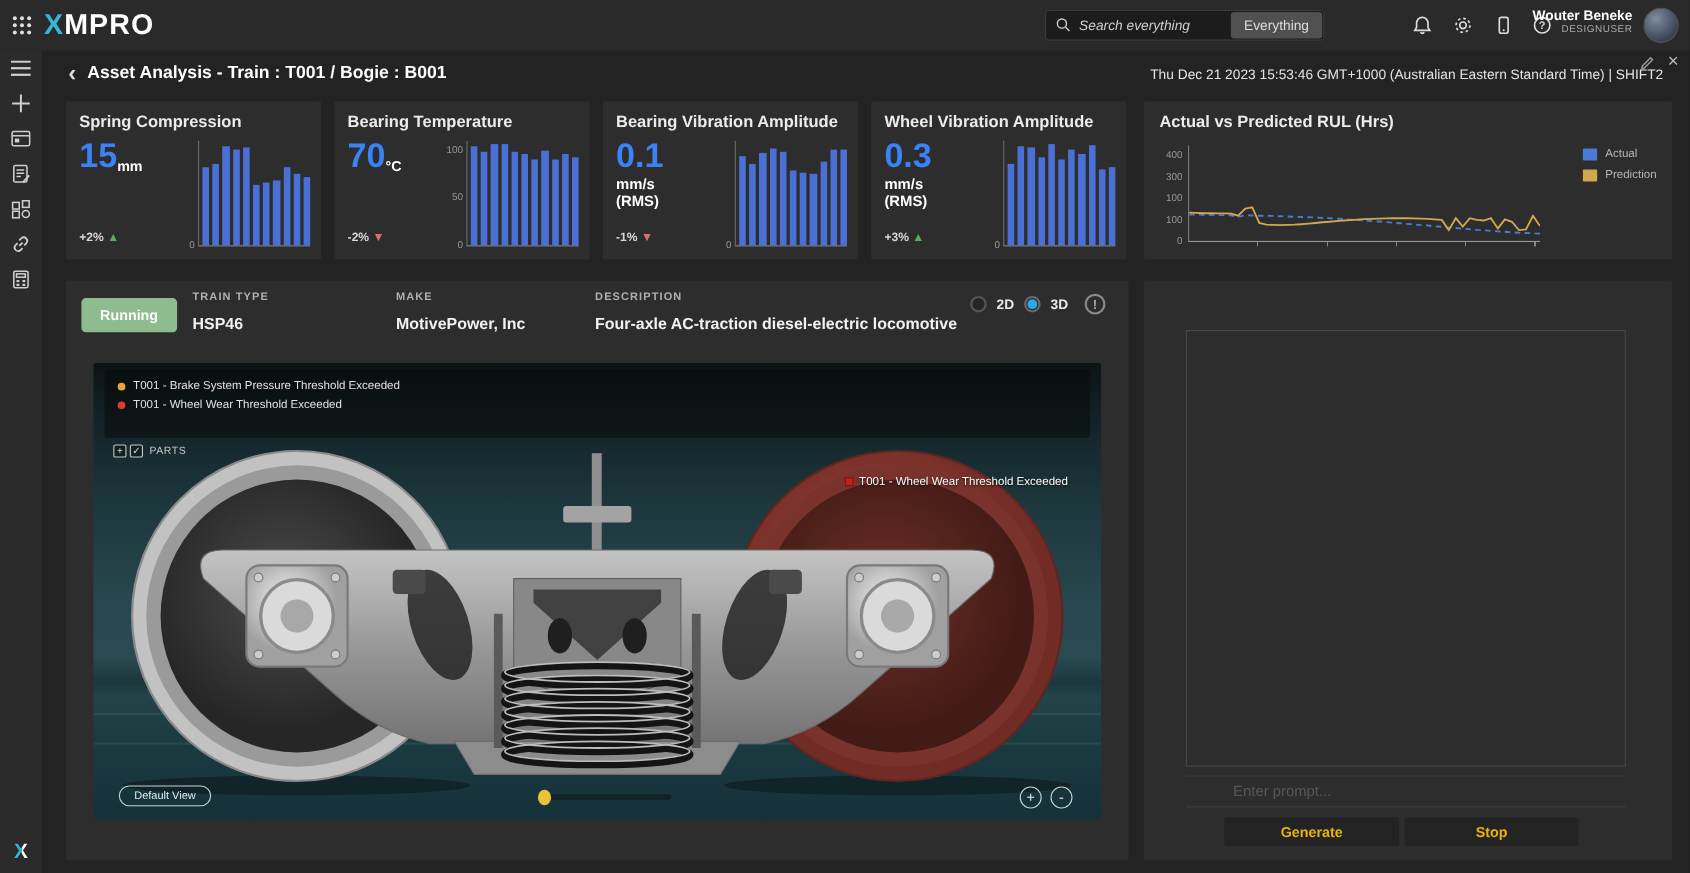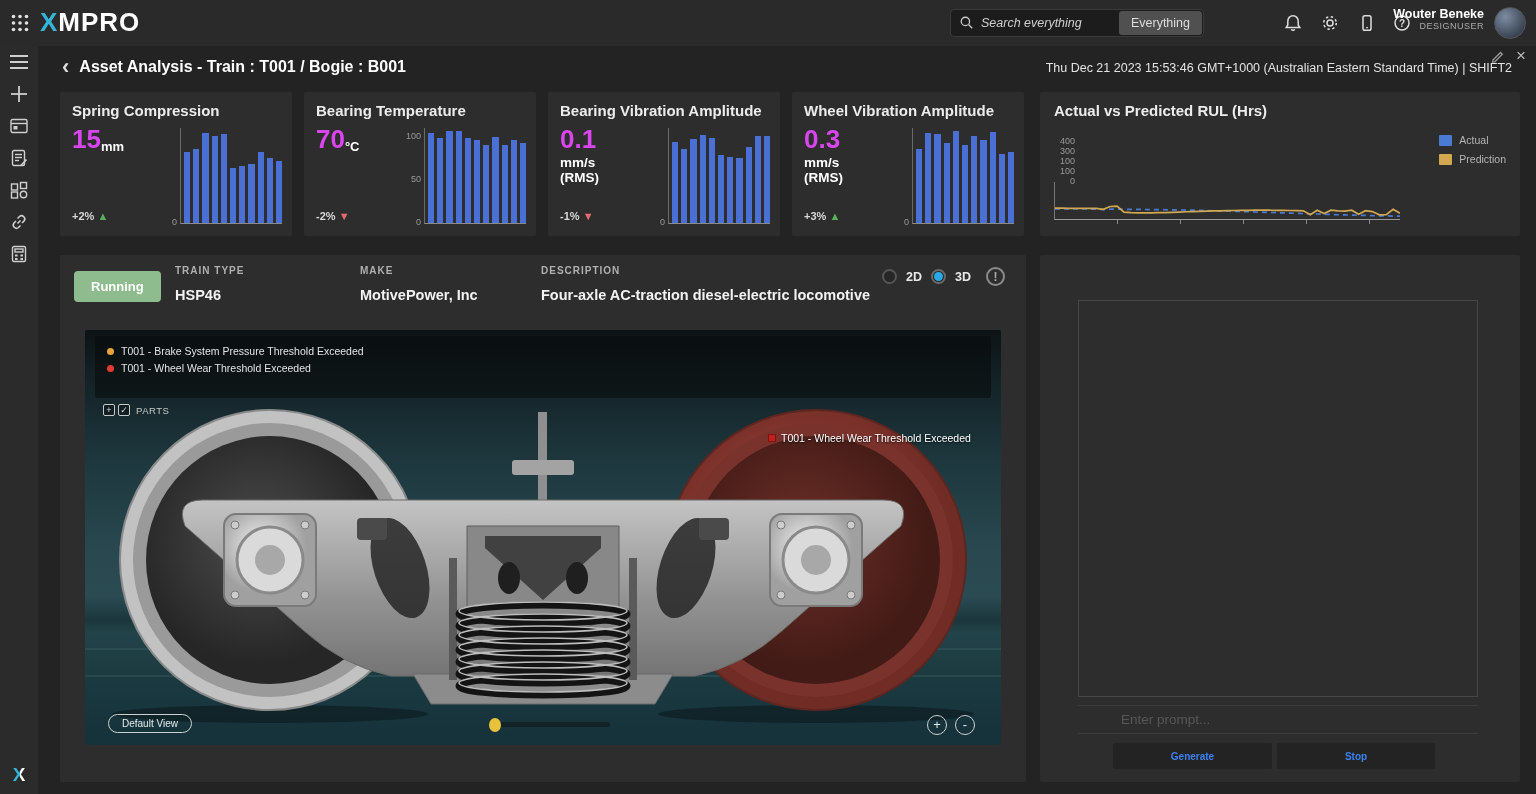--- a/index.html
+++ b/index.html
@@ -40,36 +40,36 @@
   .hdr-edit { position:absolute; right:32px; top:3px; cursor:pointer; }
   .hdr-close { position:absolute; right:10px; top:0px; font-size:17px; color:#bbb; cursor:pointer; }
 
   .card { position:absolute; background:#2d2d2d; border-radius:2px; }
 
   
   .kpi-title { margin:10px 12px 0 12px; font-size:15px; font-weight:bold; color:#ececec; white-space:nowrap; }
   .kpi-body { position:absolute; left:12px; right:10px; top:32px; bottom:12px; display:flex; }
   .kpi-left { width:86px; position:relative; flex:none; }
   .value-line { white-space:nowrap; }
-  .kpi-value { font-size:26px; font-weight:bold; color:#d946ef; }
+  .kpi-value { font-size:31px; font-weight:bold; color:#3b82f6; }
   .unit-sub { font-size:13px; font-weight:bold; color:#fff; position:relative; top:3px; }
   .unit-lines { font-size:13.5px; font-weight:bold; color:#fff; line-height:15px; }
   .kpi-delta { position:absolute; left:0; bottom:2px; font-size:11px; font-weight:bold; color:#d8d8d8; white-space:nowrap; }
   .kpi-delta .arrow { font-size:11px; }
   .kpi-chart-wrap { flex:1; display:flex; padding-top:4px; min-width:0; }
   .kpi-yticks { width:22px; flex:none; display:flex; flex-direction:column; justify-content:space-between;
     align-items:flex-end; font-size:9px; color:#999; padding:0 3px 0 0; transform:translateY(3px); }
   .kpi-yticks.single { justify-content:flex-end; }
   .kpi-chart { flex:1; display:flex; align-items:flex-end; gap:3px; border-left:1px solid #6a6a6a;
     border-bottom:1px solid #8a8a8a; padding-left:3px; min-width:0; }
   .kpi-chart .bar { flex:1; background:#4a70d6; min-width:0; }
 
   
   .rul-title { margin:10px 0 0 14px; font-size:15px; font-weight:bold; color:#ececec; }
-  .rul-wrap { position:absolute; left:14px; top:40px; right:120px; bottom:16px; display:flex;flex-direction:column; }
+  .rul-wrap { position:absolute; left:14px; top:40px; right:120px; bottom:16px; display:flex; }
   .rul-yticks { width:26px; flex:none; display:flex; flex-direction:column; justify-content:space-between;
     align-items:flex-end; font-size:9px; color:#999; padding-right:5px; transform:translateY(4px); }
   .rul-plot { flex:1; position:relative; border-left:1px solid #777; border-bottom:1px solid #999; }
   .rul-plot svg { position:absolute; left:0; top:0; width:100%; height:100%; }
   .rul-xticks { position:absolute; left:0; right:0; bottom:-5px; height:4px;
     background:repeating-linear-gradient(90deg, transparent 0 62px, #888 62px 63px); }
   .legend { position:absolute; right:14px; top:42px; }
   .legend-row { display:flex; align-items:center; gap:7px; margin-bottom:7px; }
   .legend-swatch { width:13px; height:11px; border-radius:1px; }
   .legend-label { font-size:10.5px; color:#b5b5b5; }
@@ -113,21 +113,21 @@
     color:#e3eaea; font-size:13px; line-height:17px; text-align:center; cursor:pointer; background:transparent; }
 
   
   .copilot-title { margin:10px 0 0 14px; font-size:15px; font-weight:bold; color:#ececec; }
   .copilot-box { position:absolute; left:38px; top:45px; width:400px; height:397px; border:1px solid #474747; }
   .prompt-row { position:absolute; left:38px; width:400px; top:450px; height:29px; border-top:1px solid #3d3d3d;
     border-bottom:1px solid #3d3d3d; display:flex; align-items:center; padding-left:7px; }
   .prompt-row input { flex:1; background:transparent; border:none; outline:none; color:#bbb; font-size:13.5px;
     font-family:"Liberation Sans",sans-serif;margin-left:36px; }
   .prompt-row input::placeholder { color:#575757; }
-  .cp-btn { position:absolute; top:488px; height:26px; background:#232323; color:#3b82f6; font-size:10px;
+  .cp-btn { position:absolute; top:488px; height:26px; background:#232323; color:#eab308; font-size:13px;
     font-weight:bold; display:flex; align-items:center; justify-content:center; cursor:pointer; border-radius:2px; }
 
   svg.ic { display:block; }
 </style>
 </head>
 <body>
 
 <div class="topbar">
   <div class="appgrid">
     <svg class="ic" width="20" height="20" viewBox="0 0 20 20">

